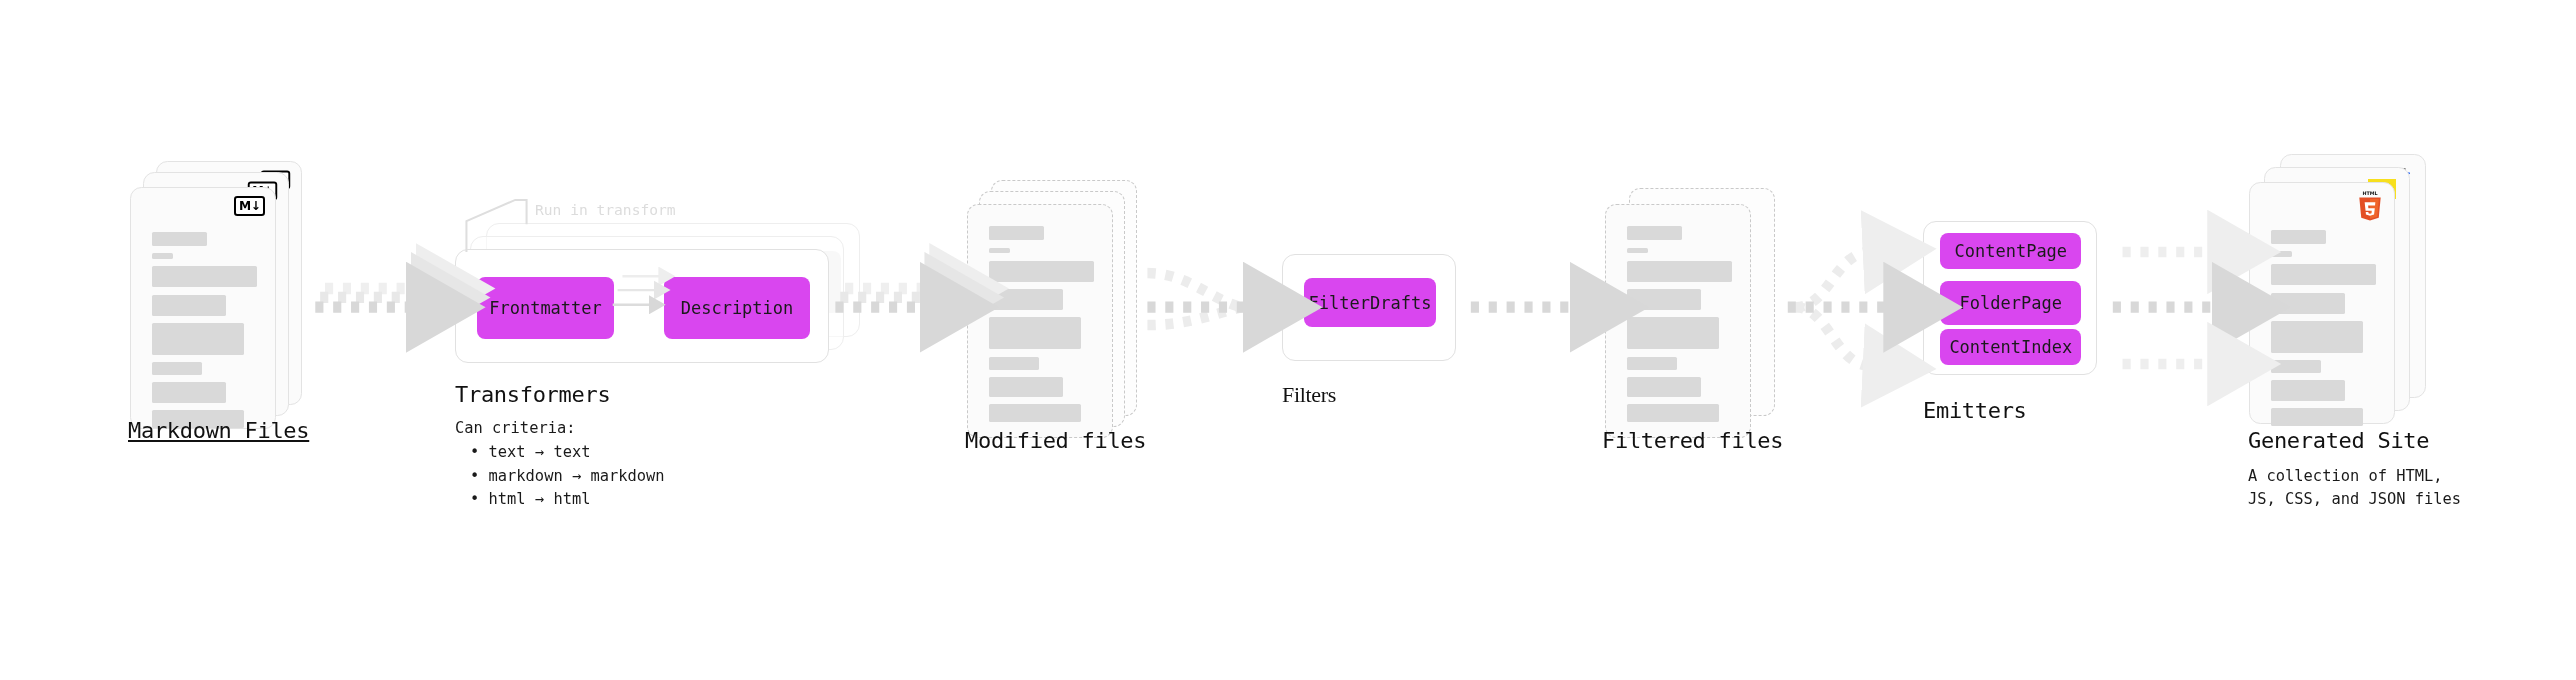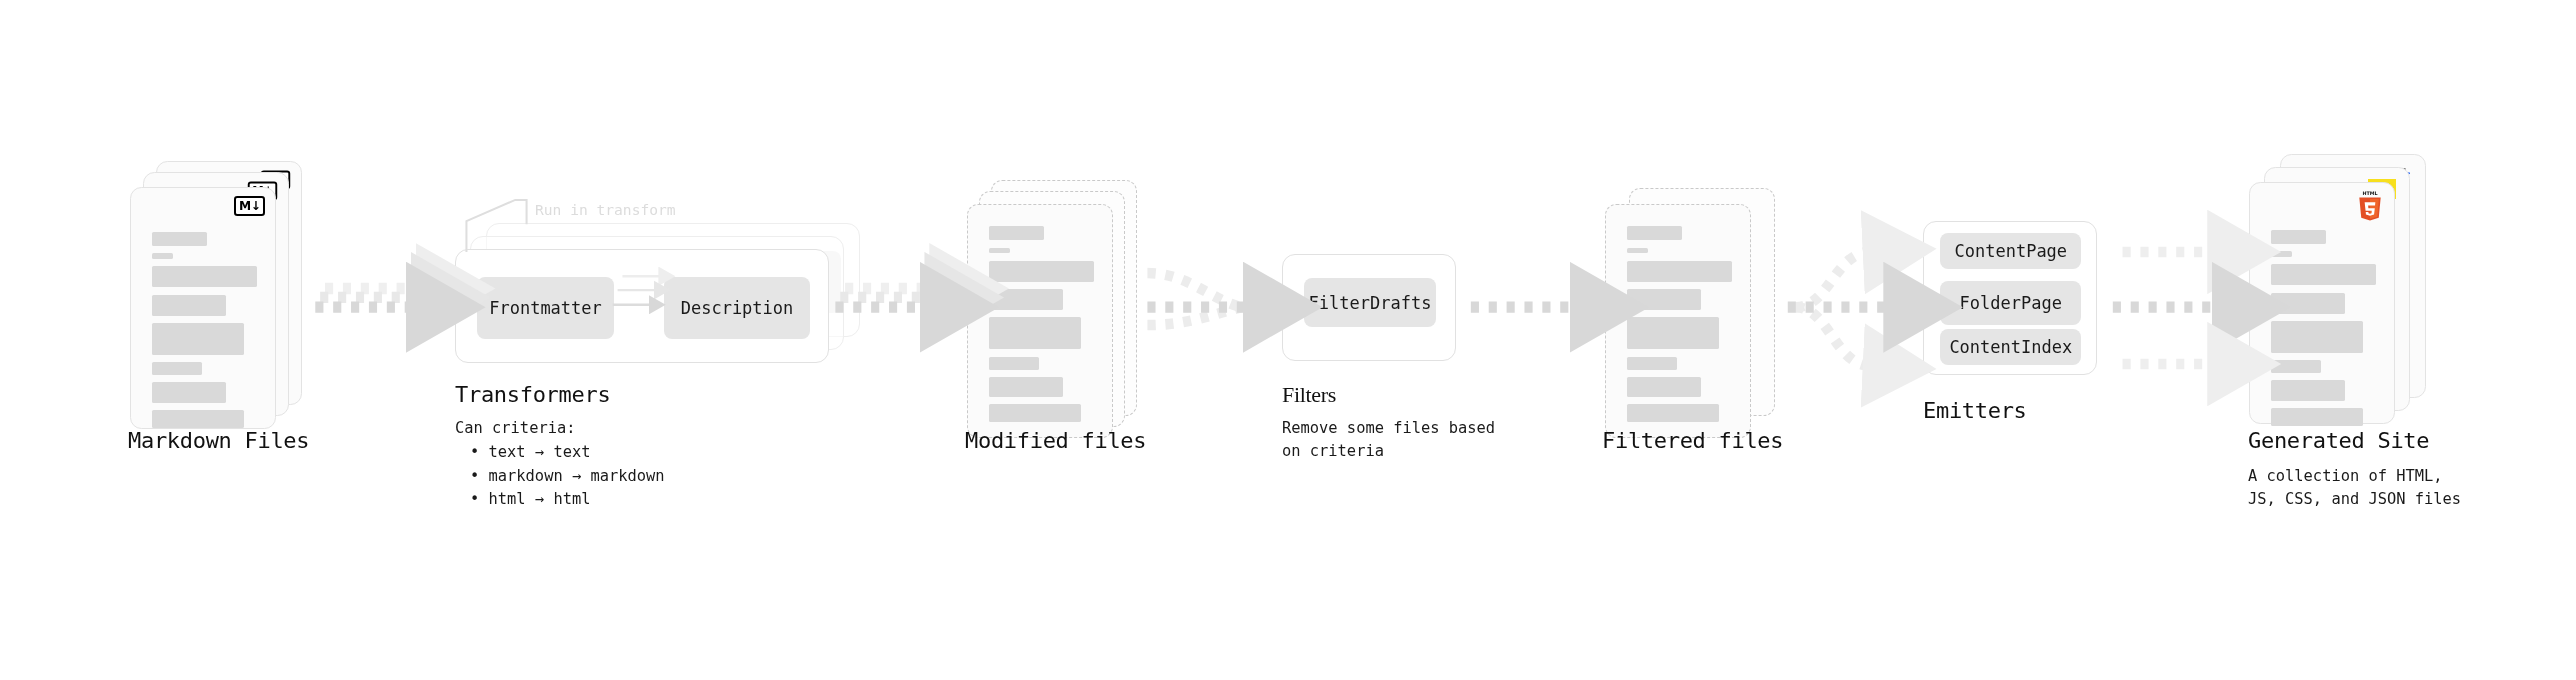--- a/index.html
+++ b/index.html
@@ -78,21 +78,21 @@
     background: #ffffff;
     border: 1.6px solid #e1e1e1;
     border-radius: 13px;
   }
   .panel.layer {
     background: rgba(255,255,255,0.55);
     border-color: #eeeeee;
   }
   .chip {
     position: absolute;
-    background: #e5e5e5;
+    background: #d946ef;
     border-radius: 8.1px;
     display: flex;
     align-items: center;
     justify-content: center;
     font-size: 17px;
     color: #1a1a1a;
     white-space: nowrap;
   }
   .chip.layer { background: rgba(217,217,217,0.42); color: transparent; }
 
@@ -157,21 +157,21 @@
           <div class="bar" style="width:70%; height:21px;"></div>
           <div class="bar" style="width:88%; height:32px;"></div>
           <div class="bar" style="width:48%; height:13px;"></div>
           <div class="bar" style="width:70%; height:20.3px;"></div>
           <div class="bar" style="width:88%; height:18px;"></div>
         </div>
       </div>
     </div>
   </div>
 
-  <div class="title" style="left:128px; top:428px;">Markdown Files</div>
+  <div class="title" style="left:128px; top:418px;text-decoration:underline;">Markdown Files</div>
 
   <div class="parallel-label" style="left:535px; top:201px;">Run in transform</div>
 
   <div class="node" style="left:455px; top:223px;">
 
     <div class="panel layer" style="left:31px; top:0px; width:374px; height:114px;">
       <div class="chip layer" style="left:21px; top:27px; width:137px; height:62px;">Frontmatter</div>
       <div class="chip layer" style="left:208px; top:27px; width:146px; height:62px;">Description</div>
     </div>
 
@@ -213,22 +213,20 @@
 
   <div class="title" style="left:965px; top:428px;">Modified files</div>
 
   <div class="node" style="left:1282px; top:254px;">
     <div class="panel" style="left:0px; top:0px; width:174px; height:107px;">
       <div class="chip" style="left:21px; top:23px; width:132px; height:49px;">FilterDrafts</div>
     </div>
   </div>
 
   <div class="title" style="left:1282px; top:382px;font-family:Liberation Serif, serif;">Filters</div>
-  <div class="subtitle" style="left:1282px; top:417px;">Remove some files based
-on criteria</div>
 
   <div class="node" style="left:1605px; top:180px;">
     <div class="doc-stack" style="width:179px;height:260px;">
       <div class="doc dashed" style="left:24.4px; top:8.1px; width:146px; height:228px; background:#fdfdfd;"></div>
       <div class="doc dashed" style="left:0px; top:24.4px;  width:146px; height:234px;">
         <div class="doc-inner" style="top:21px;">
           <div class="bar" style="width:52%; height:14px;"></div>
           <div class="bar" style="width:20%; height:5.7px;"></div>
           <div class="bar" style="width:100%; height:21px;"></div>
           <div class="bar" style="width:70%; height:21px;"></div>

